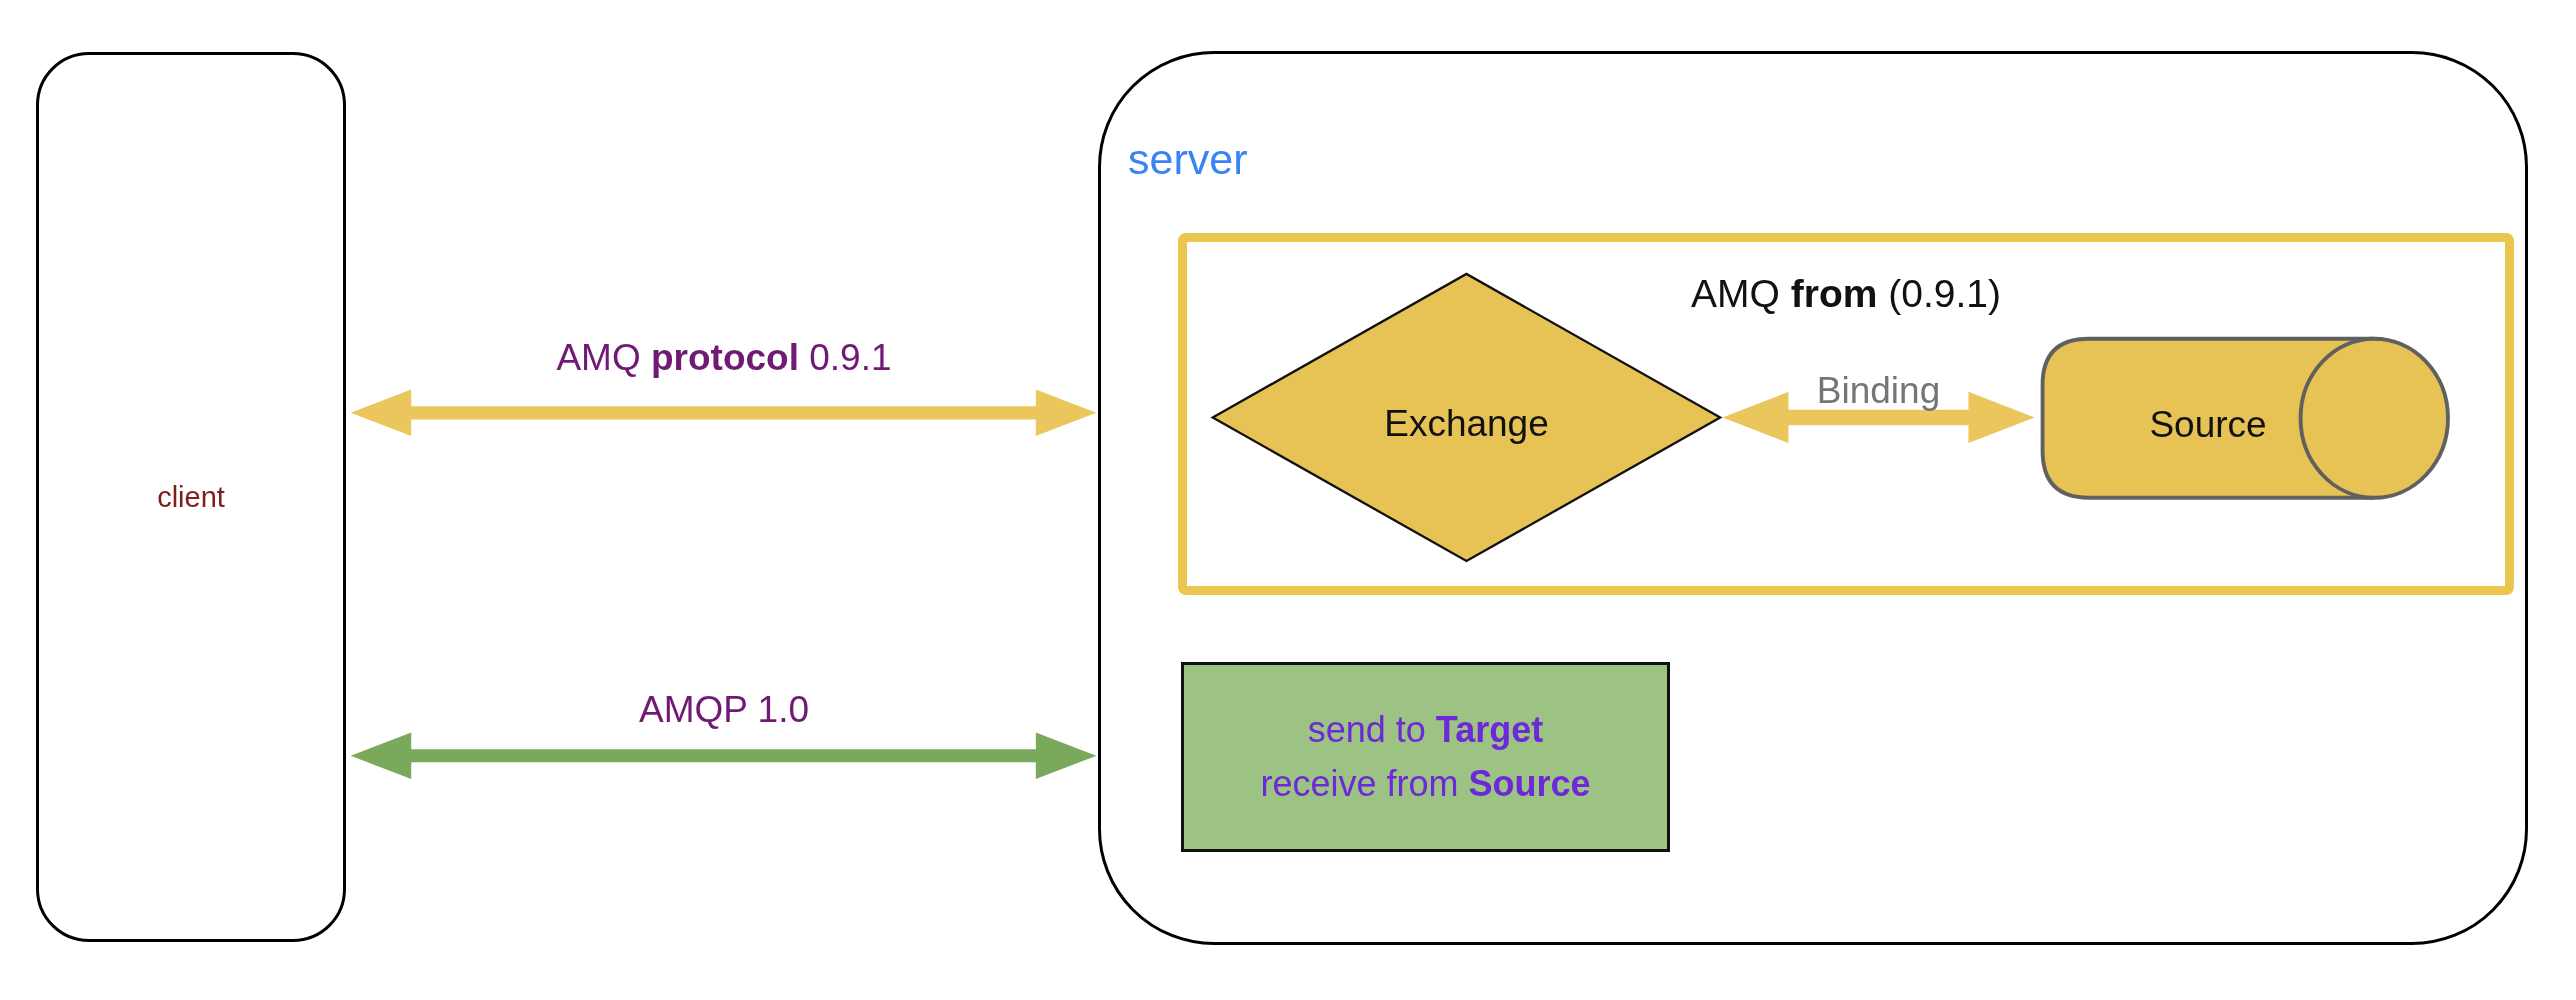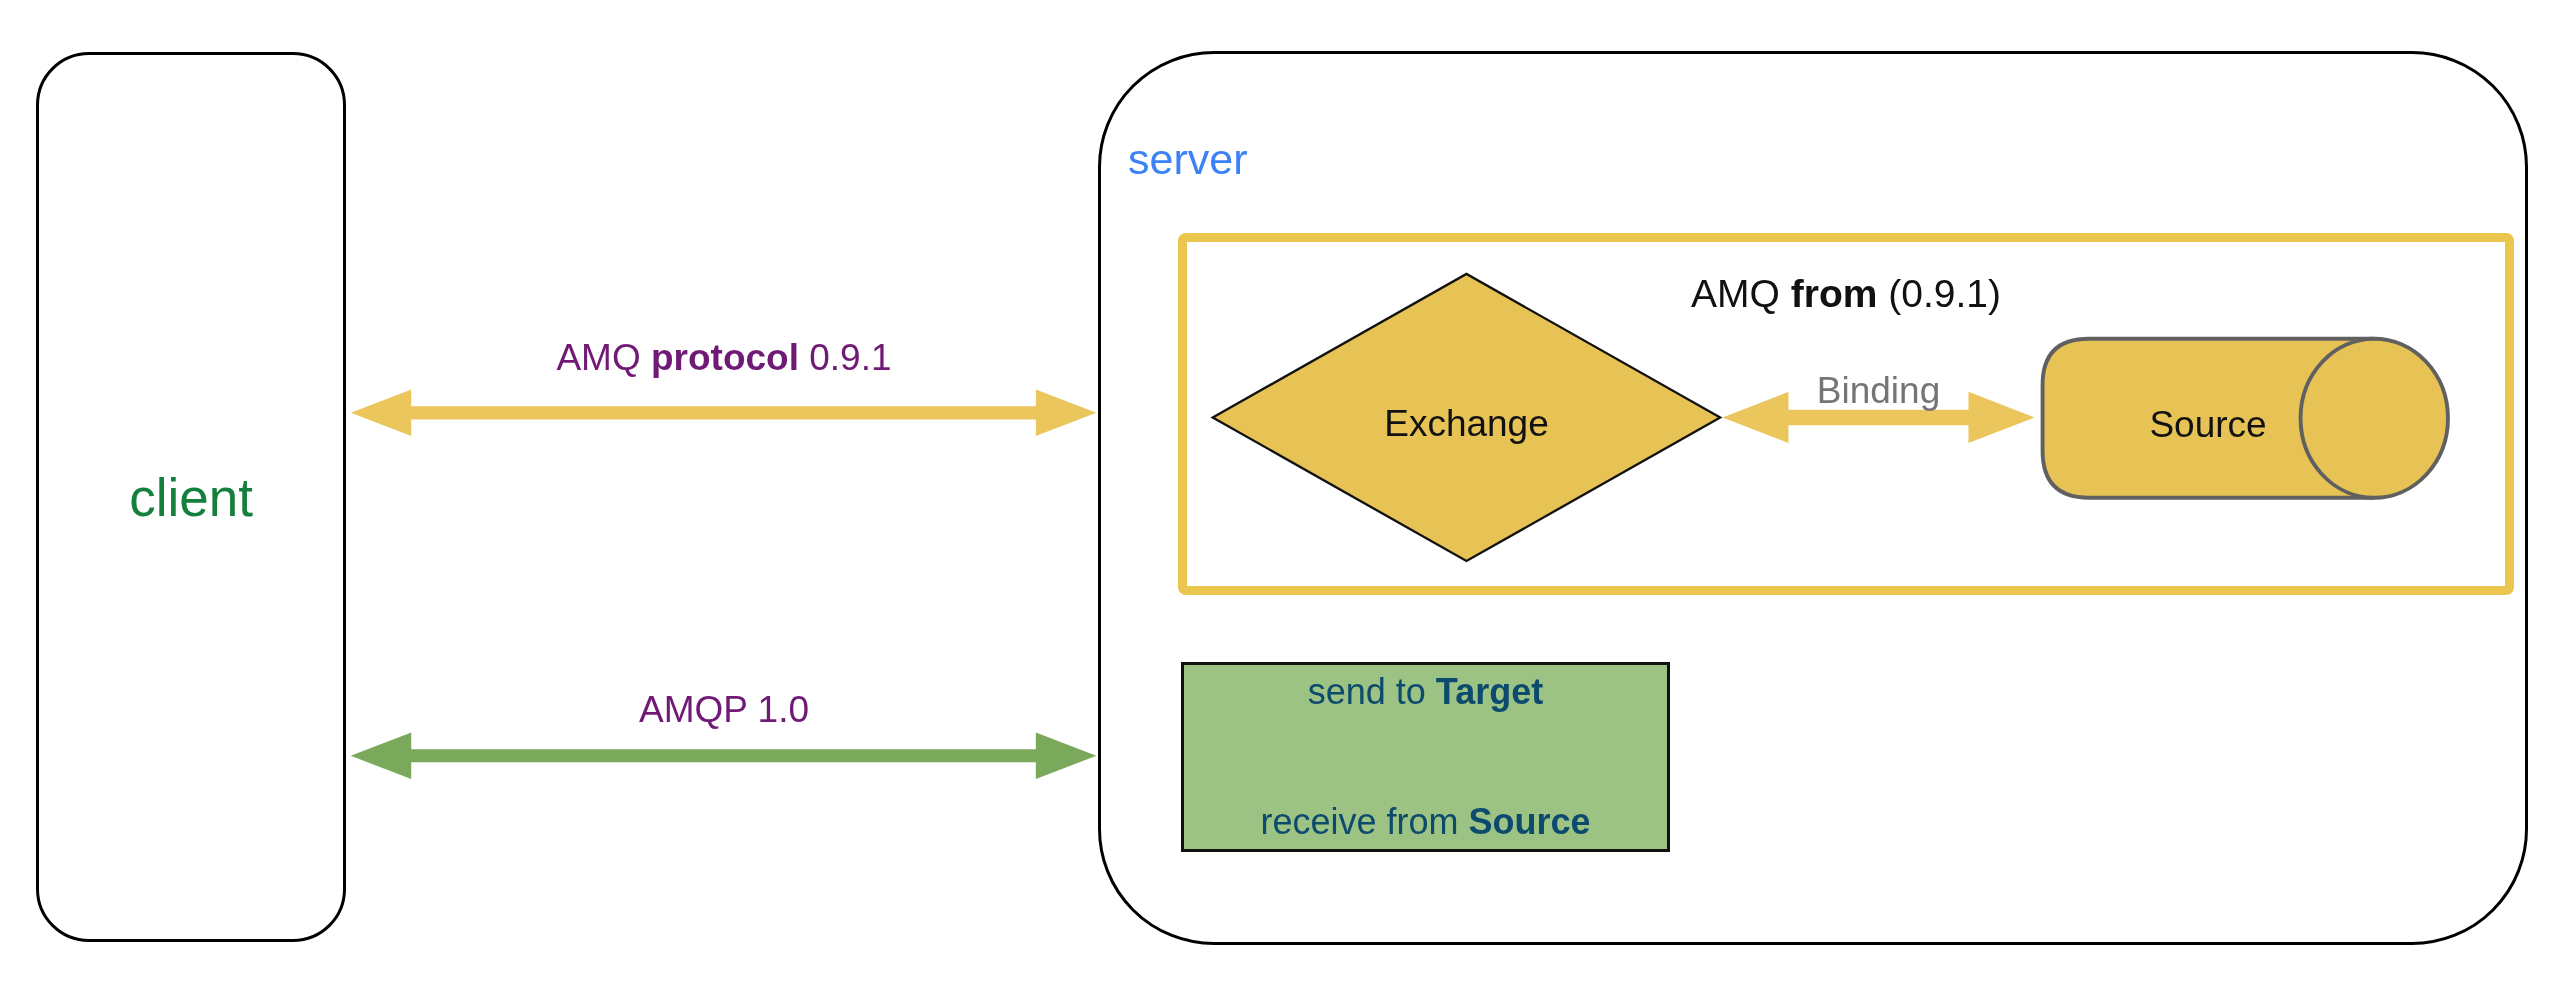--- a/index.html
+++ b/index.html
@@ -18,21 +18,21 @@
   .client-box {
     left: 36px; top: 52px; width: 310px; height: 890px;
     border: 3.1px solid #000000; border-radius: 53px;
     display: flex; align-items: center; justify-content: center;
   }
   .server-box {
     left: 1098px; top: 51px; width: 1430px; height: 894px;
     border: 3.1px solid #000000; border-radius: 116px;
   }
 
-  .node-title { font-size: 53px; color: #15803d; }
+  .node-title { font-size: 29px; color: #7f1d1d; }
   .server-title {
     left: 1128px; top: 135px; width: 1430px;
     text-align: left; font-size: 43px; color: #3b82f6;
   }
 
   
   .model-box {
     left: 1178px; top: 233px; width: 1336px; height: 362px;
     border: 9.3px solid #EAC64E; border-radius: 7.8px;
   }
@@ -57,22 +57,22 @@
   .protocol-label { left: 351px; top: 337px; width: 746px; }
   .amqp10-label   { left: 351px; top: 689px; width: 746px; }
   .binding-label  { left: 1723px; top: 370px; width: 311px; color: #757575; }
 
   .bold { font-weight: bold; }
 
   
   .amqp-node {
     left: 1181px; top: 662px; width: 489px; height: 190px;
     background: #9CC284; border: 3.1px solid #111111;
-    display: flex; flex-direction: column; align-items: center; justify-content: space-between;
-    font-size: 36px; line-height: 1.5; color: #0c4a6e; text-align: center;
+    display: flex; flex-direction: column; align-items: center; justify-content: center;
+    font-size: 36px; line-height: 1.5; color: #6d28d9; text-align: center;
   }
 </style>
 </head>
 <body>
 
 <div class="canvas">
 
   <div class="abs client-box">
     <span class="node-title">client</span>
   </div>

